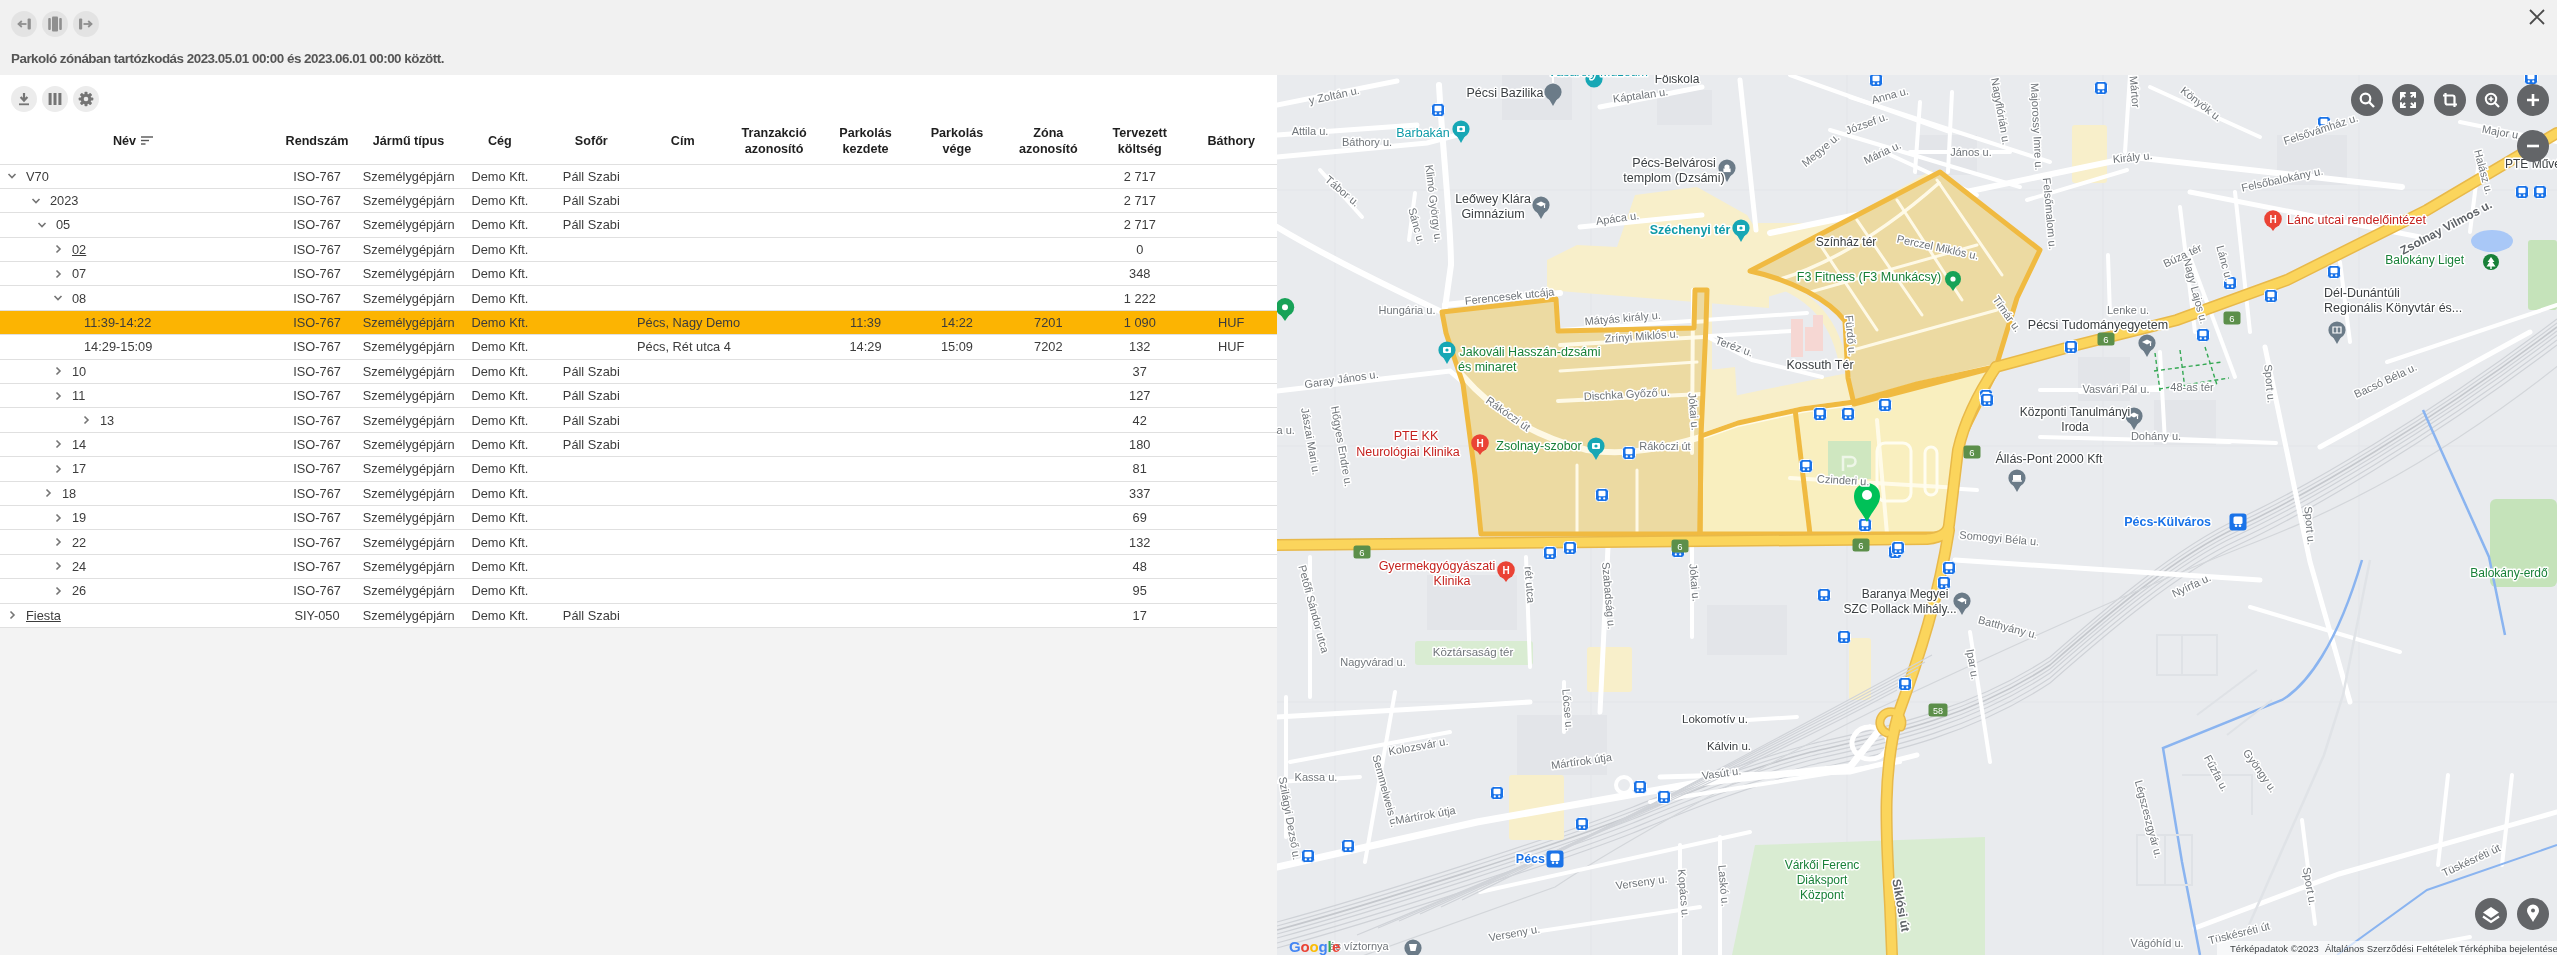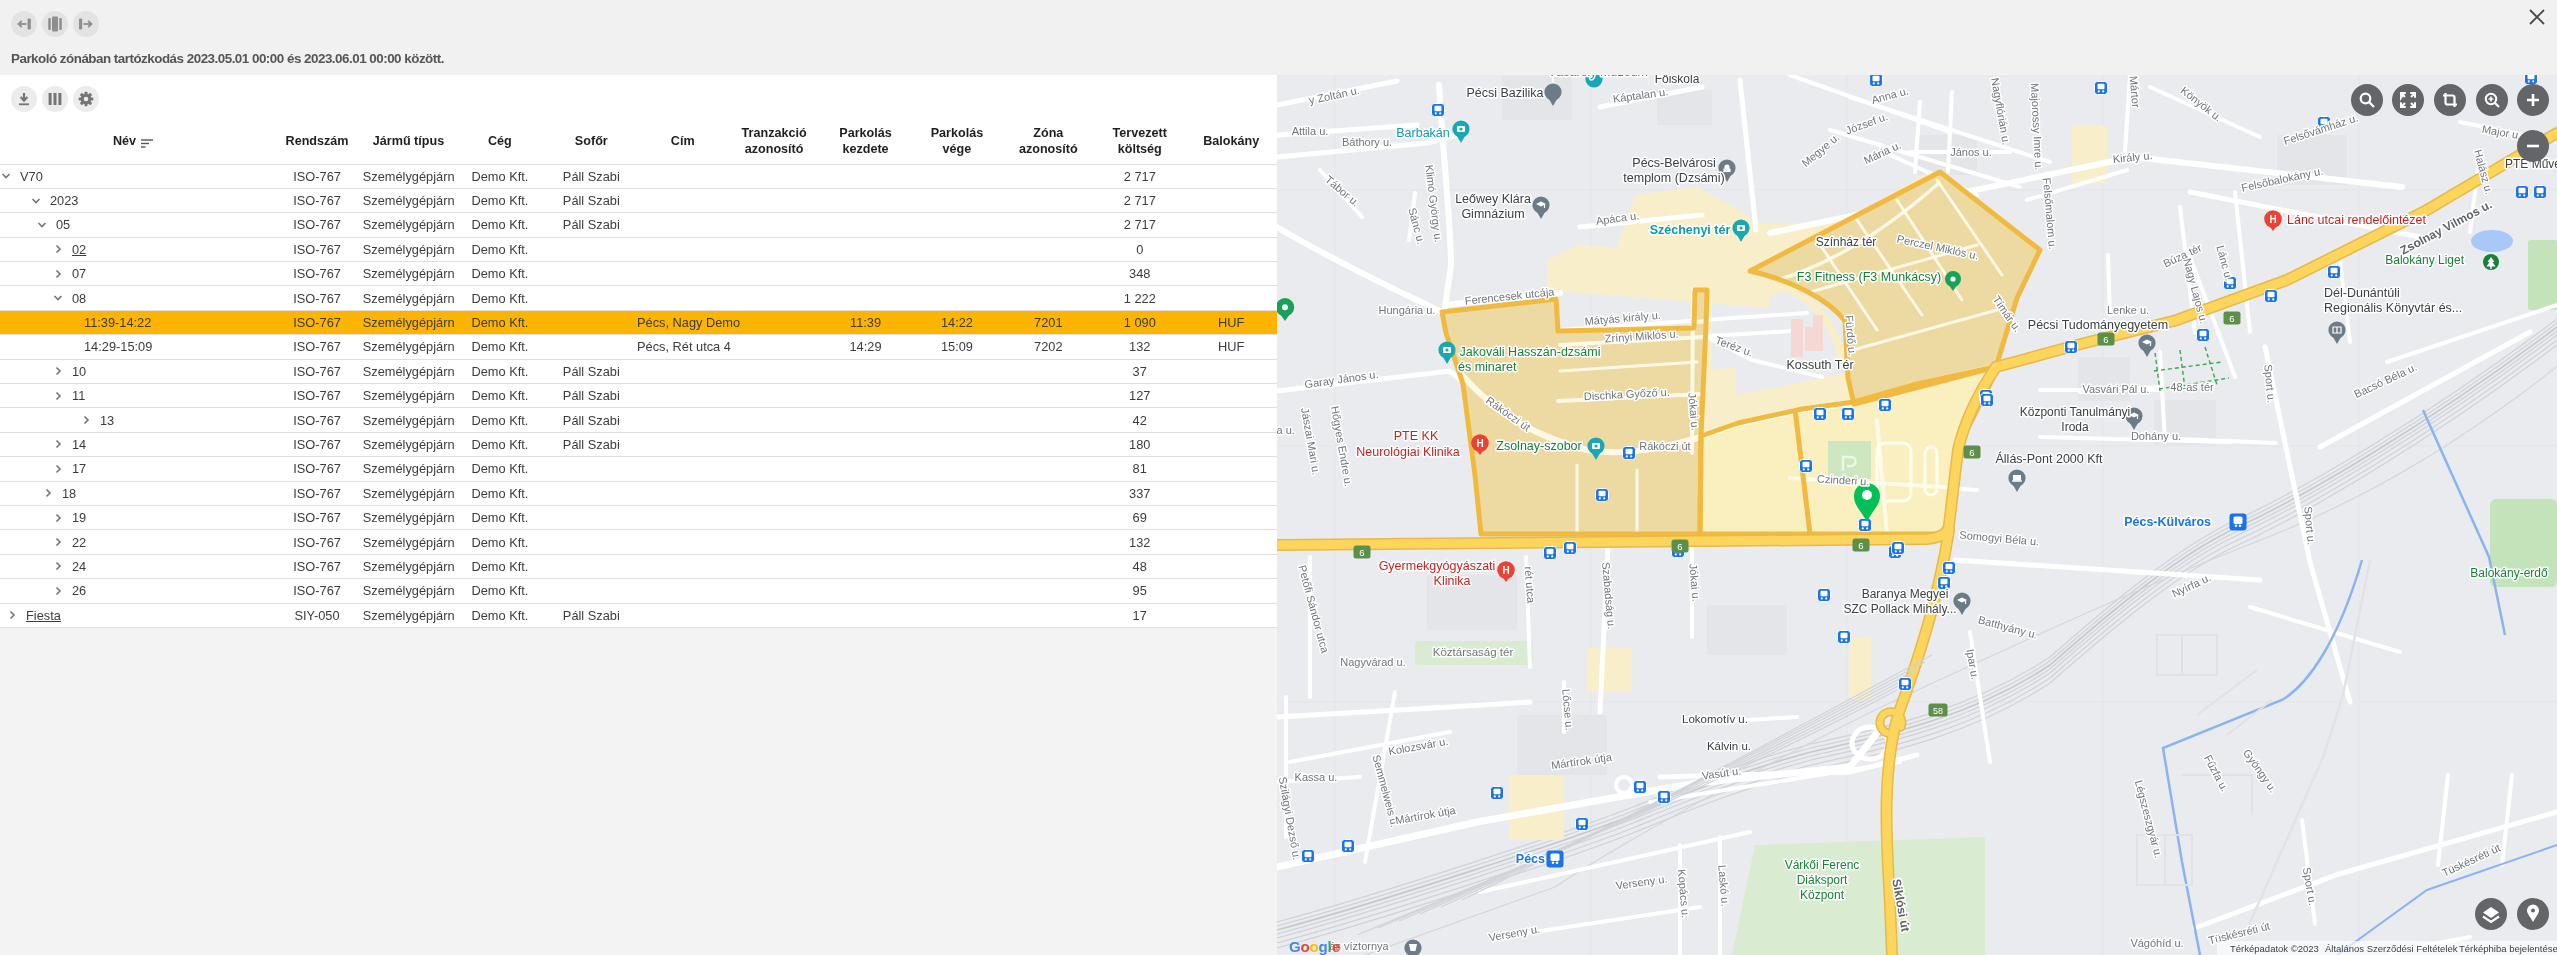--- a/index.html
+++ b/index.html
@@ -91,43 +91,43 @@
 <col style="width:91.4px">
 <col style="width:91.4px">
 <col style="width:91.4px">
 <col style="width:91.4px">
 <col style="width:91.4px">
 <col style="width:91.4px">
 </colgroup>
 <tbody>
           <tr class="hd">
             <td class="nm">
-              <div style="display:flex;align-items:flex-end;justify-content:flex-start;padding-left:113px;">Név&nbsp;<svg width="14" height="12" viewBox="0 0 14 12">
+              <div style="display:flex;align-items:flex-start;justify-content:flex-start;padding-left:113px;">Név&nbsp;<svg width="14" height="12" viewBox="0 0 14 12">
                   <g stroke="#555" stroke-width="1.4">
                     <line x1="1" y1="3" x2="13" y2="3"></line>
                     <line x1="1" y1="6.5" x2="9" y2="6.5"></line>
                     <line x1="1" y1="10" x2="5.5" y2="10"></line>
                   </g>
                 </svg></div>
             </td>
             <td>Rendszám</td>
             <td>Jármű típus</td>
             <td>Cég</td>
             <td>Sofőr</td>
             <td>Cím</td>
             <td>Tranzakció<br>azonosító</td>
             <td>Parkolás<br>kezdete</td>
             <td>Parkolás<br>vége</td>
             <td>Zóna<br>azonosító</td>
             <td>Tervezett<br>költség</td>
-            <td>Balokány</td>
-          </tr>
-<tr>
-            <td class="nm">
-              <div class="nmw" style="padding-left:0;"><svg width="12" height="12" viewBox="0 0 12 12" style="display:inline-block">
+            <td>Báthory</td>
+          </tr>
+<tr>
+            <td class="nm">
+              <div class="nmw" style="padding-left:6px;"><svg width="12" height="12" viewBox="0 0 12 12" style="display:inline-block">
                   <path d="M2.5 4 6 7.5 9.5 4" fill="none" stroke="#757575" stroke-width="1.6"></path>
                 </svg><span style="width:8px"></span>V70</div>
             </td>
             <td>ISO-767</td>
             <td>Személygépjárn</td>
             <td>Demo Kft.</td>
             <td>Páll Szabi</td>
             <td></td>
             <td></td>
             <td></td>

